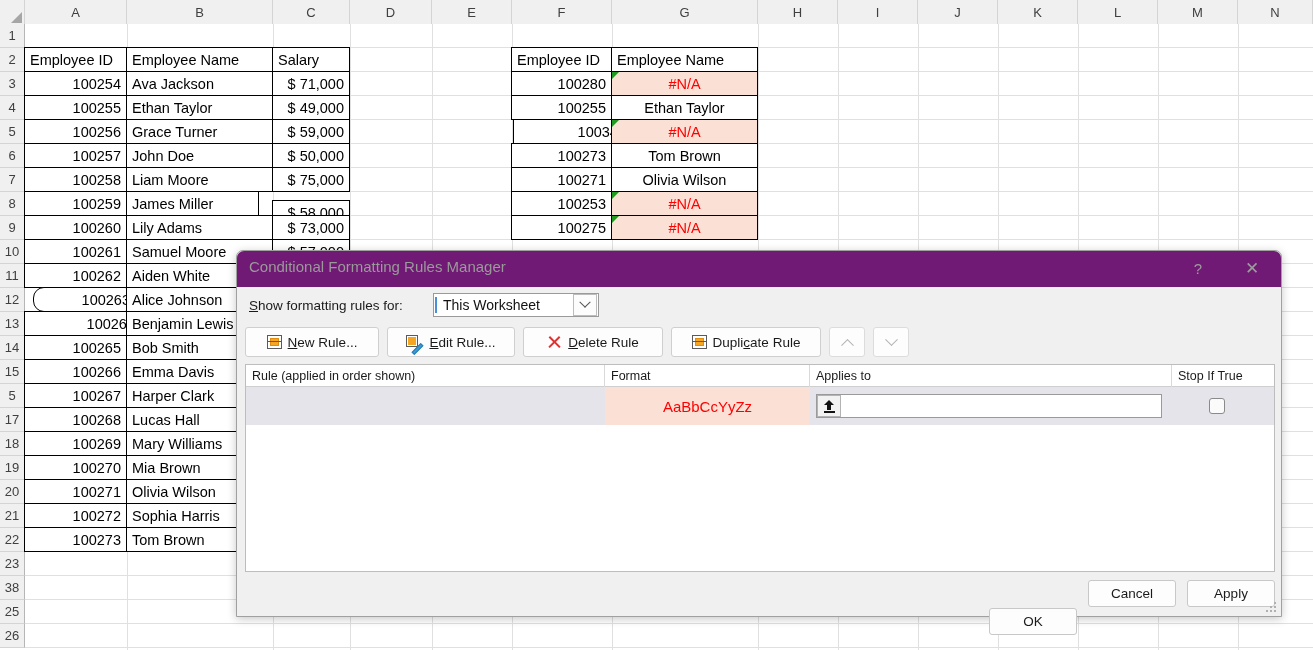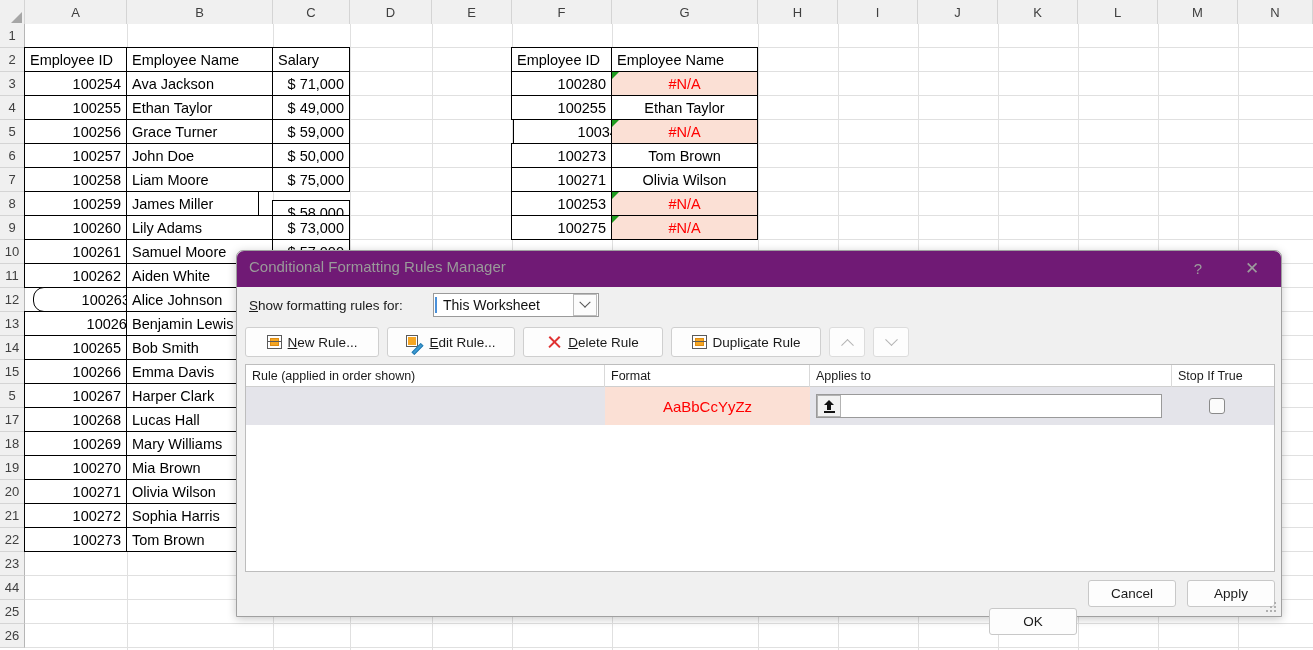--- a/index.html
+++ b/index.html
@@ -371,21 +371,21 @@
       <div class="rh" style="top: 312px;">14</div>
       <div class="rh" style="top: 336px;">15</div>
       <div class="rh" style="top: 360px;">5</div>
       <div class="rh" style="top: 384px;">17</div>
       <div class="rh" style="top: 408px;">18</div>
       <div class="rh" style="top: 432px;">19</div>
       <div class="rh" style="top: 456px;">20</div>
       <div class="rh" style="top: 480px;">21</div>
       <div class="rh" style="top: 504px;">22</div>
       <div class="rh" style="top: 528px;">23</div>
-      <div class="rh" style="top: 552px;">44</div>
+      <div class="rh" style="top: 552px;">38</div>
       <div class="rh" style="top: 576px;">25</div>
       <div class="rh" style="top: 600px;">26</div>
     </div>
 
   <div id="cells">
       <div class="cell bord hdr" style="left: 25px; width: 103px; top: 48px;">
         <span>Employee ID</span>
       </div>
       <div class="cell bord hdr" style="left: 127px; width: 147px; top: 48px;">
         <span>Employee Name</span>

